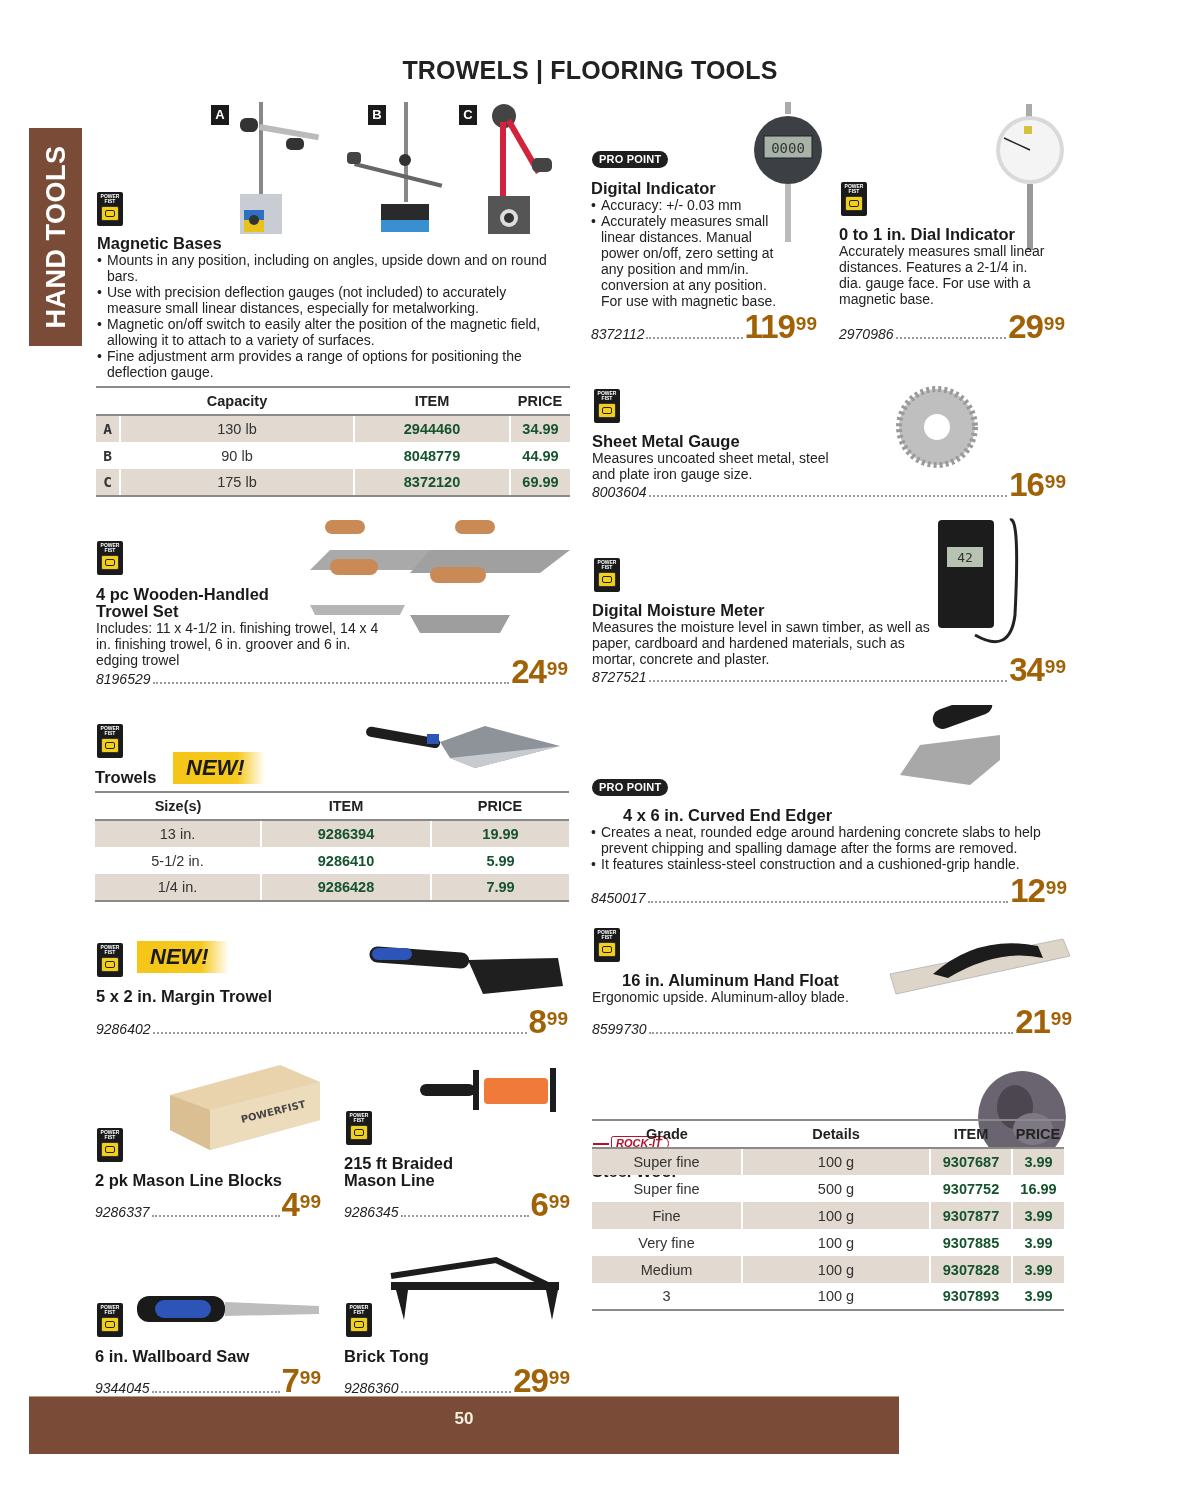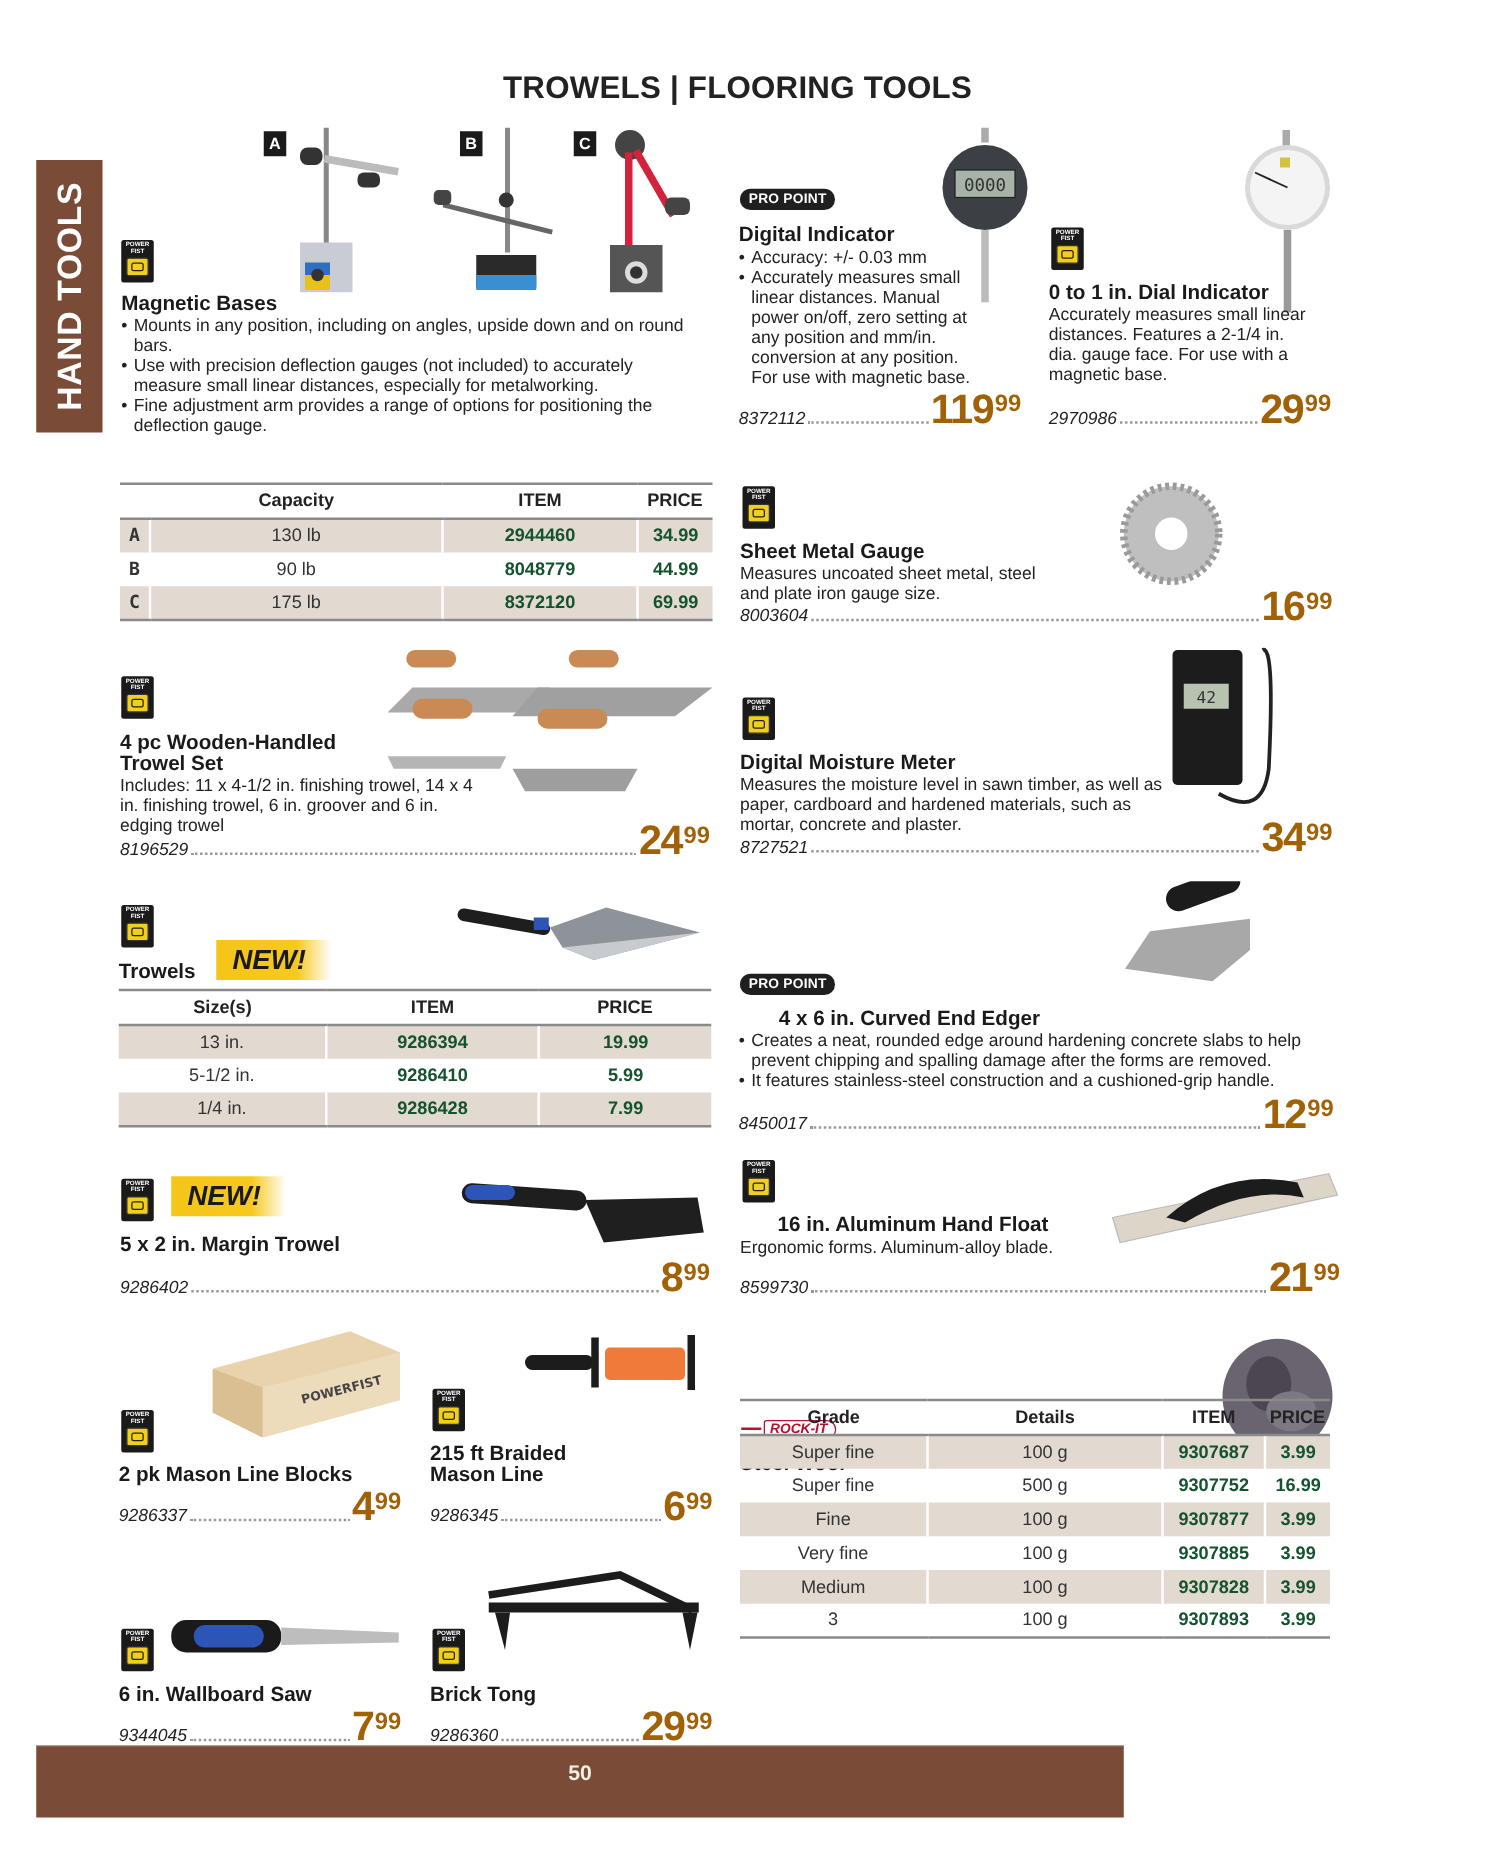--- a/index.html
+++ b/index.html
@@ -93,20 +93,21 @@
 <div class="abs pf-logo" style="left:97px;top:192px;">
     <div class="pf-text">POWER FIST</div>
     <div class="pf-fist">
       <i></i>
     </div>
   </div>
 <div class="abs prod-title" style="left:97px;top:235px;">Magnetic Bases</div>
 <ul class="abs prod-desc" style="left:97px;top:252px;width:450px;">
   <li>Mounts in any position, including on angles, upside down and on round bars.</li>
   <li>Use with precision deflection gauges (not included) to accurately measure small linear distances, especially for metalworking.</li>
+  <li>Magnetic on/off switch to easily alter the position of the magnetic field, allowing it to attach to a variety of surfaces.</li>
   <li>Fine adjustment arm provides a range of options for positioning the deflection gauge.</li>
 </ul>
 
 <table class="abs spec" style="left:96px;top:386px;width:474px;">
   <thead>
     <tr>
       <th style="width:24px"></th>
       <th style="width:234px">Capacity</th>
       <th style="width:156px">ITEM</th>
       <th>PRICE</th>
@@ -317,21 +318,21 @@
     <div class="pf-text">POWER FIST</div>
     <div class="pf-fist">
       <i></i>
     </div>
   </div>
 <svg class="img-box" style="left:888px;top:934px;" width="185" height="75">
   <polygon points="2,40 175,5 182,22 8,60" fill="#ddd6c8" stroke="#bbb"></polygon>
   <path d="M45 40 Q90 0 150 12 L155 24 Q110 14 60 44 Z" fill="#1c1c1c"></path>
 </svg>
 <div class="abs prod-title" style="left:610px;top:972px;margin-left:12px;">16 in. Aluminum Hand Float</div>
-<div class="abs prod-desc" style="left:592px;top:989px;width:300px;">Ergonomic forms. Aluminum-alloy blade.</div>
+<div class="abs prod-desc" style="left:592px;top:989px;width:300px;">Ergonomic upside. Aluminum-alloy blade.</div>
 <div class="abs sku-row" style="left:592px;top:995px;width:480px;padding-top:12px;align-items:flex-end;">
   <span class="sku">8599730</span>
   <span class="dots"></span>
   <span class="price"><span>21</span><sup>99</sup></span>
 </div>
 
 <svg class="img-box" style="left:170px;top:1060px;" width="155" height="90">
   <polygon points="0,35 110,5 150,22 150,60 40,90 0,70" fill="#e8d3ad"></polygon>
   <polygon points="40,50 150,22 150,60 40,90" fill="#ecdcbc"></polygon>
   <polygon points="0,35 40,50 40,90 0,70" fill="#d9bf92"></polygon>

